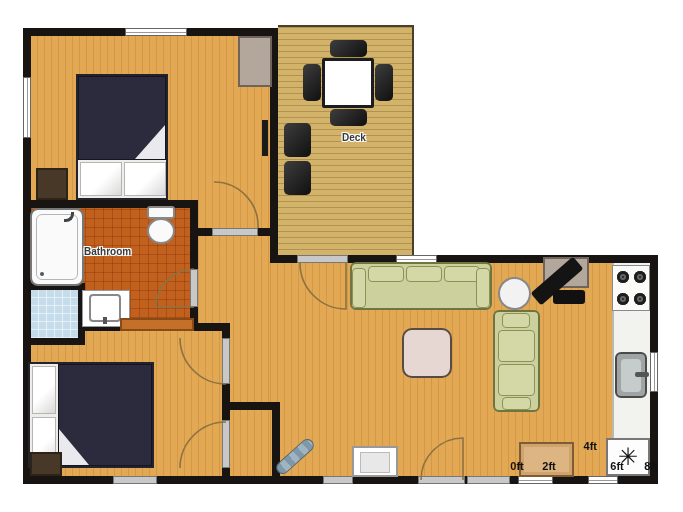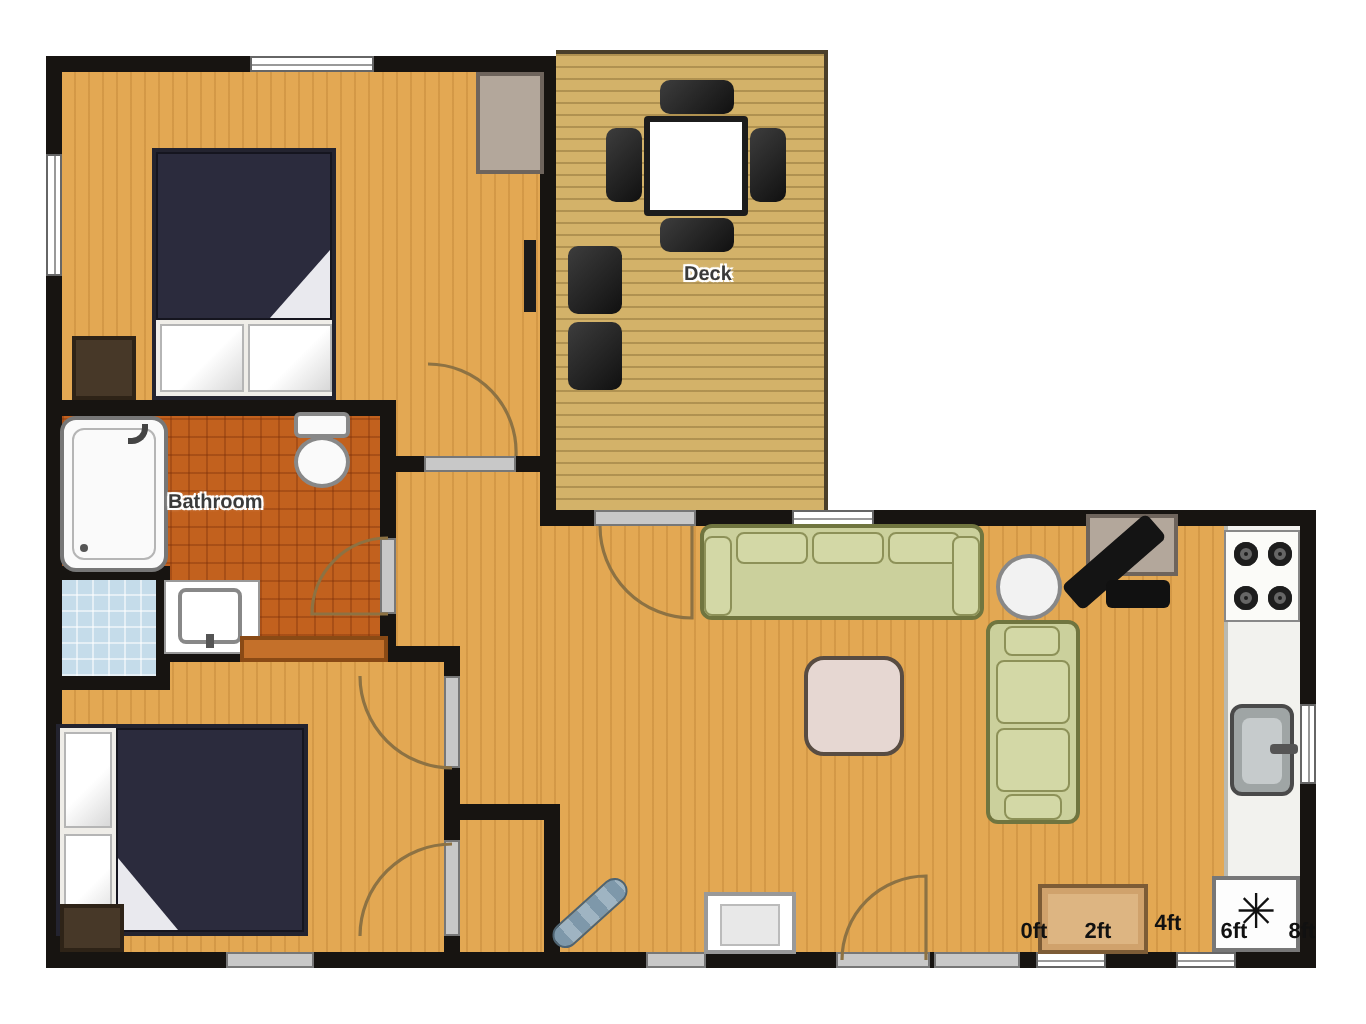--- a/index.html
+++ b/index.html
@@ -167,17 +167,17 @@
   </div>
   <div class="furn" style="left:606px;top:438px;width:44px;height:38px;background:#FDFDFD;border:2px solid #777;text-align:center;">
     <span style="position:static;font-size:24px;line-height:34px;color:#111;">✳</span>
   </div>
 
   <div class="lbl" style="left:322px;top:132px;margin-left:20px;">Deck</div>
   <div class="lbl" style="left:84px;top:246px;">Bathroom</div>
 
   <div class="scale" style="left:504px;top:460px;">0ft</div>
   <div class="scale" style="left:536px;top:460px;">2ft</div>
-  <div class="scale" style="left:571px;top:456px;">4ft</div>
+  <div class="scale" style="left:571px;top:440px;text-align:right;">4ft</div>
   <div class="scale" style="left:604px;top:460px;">6ft</div>
   <div class="scale" style="left:638px;top:460px;">8ft</div>
 
 </div>
 
 </body></html>

